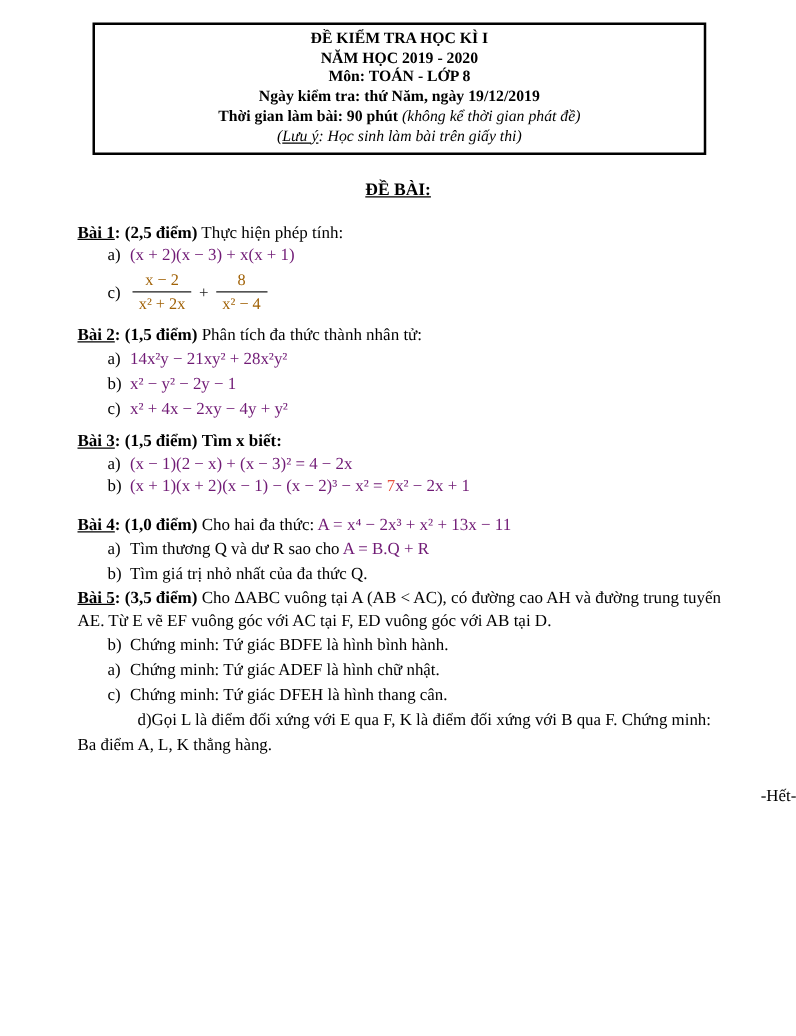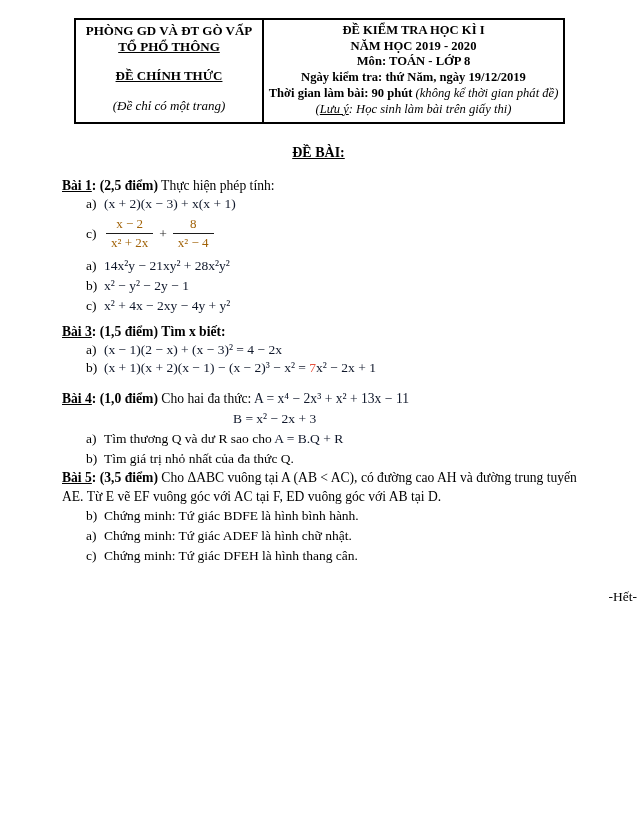--- a/index.html
+++ b/index.html
@@ -30,21 +30,21 @@
   .heading { font-size:13.6px; line-height:18px; }
   .plabel { font-weight:bold; text-decoration:underline; }
   .pcolon, .ppoints { font-weight:bold; }
   .task-bold { font-weight:bold; }
 
   .items { margin-left:24px; }
   .line { line-height:18px; }
   .line2 { line-height:20px; }
   .ilabel { display:inline-block; min-width:18px; }
 
-  .math { color:#0f172a; }
+  .math { color:#701a75; }
   .red7 { color:#e8503c; }
 
   
   .frac-row { display:flex; align-items:center; margin:3px 0 5px; line-height:16px; }
   .frac { display:inline-block; text-align:center; font-size:13px; color:#a16207; margin:0 2px; }
   .frac .num { display:block; padding:0 5px 1px; border-bottom:1px solid #1c1c1c; }
   .frac .den { display:block; padding:1px 5px 0;text-align:center; }
   .frac-op { margin:0 4px; color:#1c1c1c; }
 
   #b1h { margin-top:16px; }
@@ -58,26 +58,20 @@
   .intro5 { line-height:18.5px; }
 
   .footer-end { text-align:right; margin-top:22px; line-height:18px; }
 </style>
 </head>
 <body>
 
 <div class="page">
 
   <div class="header-table">
-    <div class="cell-left">
-      <div class="b">PHÒNG GD VÀ ĐT GÒ VẤP</div>
-      <div class="b u">TỔ PHỔ THÔNG</div>
-      <div class="b u exam-type">ĐỀ CHÍNH THỨC</div>
-      <div class="i page-note">(Đề chỉ có một trang)</div>
-    </div>
     <div class="cell-right">
       <div class="b">ĐỀ KIỂM TRA HỌC KÌ I</div>
       <div class="b">NĂM HỌC 2019 - 2020</div>
       <div class="b">Môn: TOÁN - LỚP 8</div>
       <div class="b">Ngày kiểm tra: thứ Năm, ngày 19/12/2019</div>
       <div><span class="b">Thời  gian làm bài: 90 phút</span><span class="i"> (không kể thời gian phát đề)</span></div>
       <div class="i"><span>(</span><span class="u">Lưu ý</span><span>: Học sinh làm bài trên giấy thi)</span></div>
     </div>
   </div>
 
@@ -100,20 +94,25 @@
         <span class="frac-op">+</span>
         <span class="frac">
             <span class="num">8</span>
             <span class="den">x² − 4</span>
           </span>
       </div>
     </div>
   </div>
 
   <div class="section">
+    <div class="heading" id="b2h">
+      <span class="plabel">Bài 2</span><span class="pcolon">:</span>
+      <span class="ppoints">(1,5 điểm)</span>
+      <span>Phân tích đa thức thành nhân tử:</span>
+    </div>
     <div class="items">
       <div class="line2"><span class="ilabel">a)</span><span class="math">14x²y − 21xy² + 28x²y²</span></div>
       <div class="line2"><span class="ilabel">b)</span><span class="math">x² − y² − 2y − 1</span></div>
       <div class="line2"><span class="ilabel">c)</span><span class="math">x² + 4x − 2xy − 4y + y²</span></div>
     </div>
   </div>
 
   <div class="section">
     <div class="heading" id="b3h">
       <span class="plabel">Bài 3</span><span class="pcolon">:</span>
@@ -126,35 +125,35 @@
     </div>
   </div>
 
   <div class="section">
     <div class="heading" id="b4h">
       <span class="plabel">Bài 4</span><span class="pcolon">:</span>
       <span class="ppoints">(1,0 điểm)</span>
       <span>Cho hai đa thức:</span>
       <span class="math">A = x⁴ − 2x³ + x² + 13x − 11</span>
     </div>
-    <div class="eqB-line math">B = x² − 2x + 3</div>
     <div class="items">
       <div class="line2"><span class="ilabel">a)</span><span>Tìm thương Q và dư R sao cho </span><span class="math">A = B.Q + R</span></div>
       <div class="line2"><span class="ilabel">b)</span><span>Tìm giá trị nhỏ nhất của đa thức Q.</span></div>
     </div>
   </div>
 
   <div class="section">
     <div class="heading intro5" id="b5h">
       <span class="plabel">Bài 5</span><span class="pcolon">:</span>
       <span class="ppoints">(3,5 điểm)</span>
       <span>Cho ΔABC vuông tại A (AB &lt; AC), có đường cao AH và đường trung tuyến AE. Từ E vẽ EF vuông góc với AC tại F, ED vuông góc với AB tại D.</span>
     </div>
     <div class="items">
       <div class="line2"><span class="ilabel">b)</span><span>Chứng minh: Tứ giác BDFE là hình bình hành.</span></div>
       <div class="line2"><span class="ilabel">a)</span><span>Chứng minh: Tứ giác ADEF là hình chữ nhật.</span></div>
       <div class="line2"><span class="ilabel">c)</span><span>Chứng minh: Tứ giác DFEH là hình thang cân.</span></div>
     </div>
+    <div class="hang-d"><span class="ilabel">d)</span><span>Gọi L là điểm đối xứng với E qua F, K là điểm đối xứng với B qua F. Chứng minh: Ba điểm A, L, K thẳng hàng.</span></div>
   </div>
 
   <div class="footer-end">-Hết-</div>
 
 </div>
 
 </body></html>

